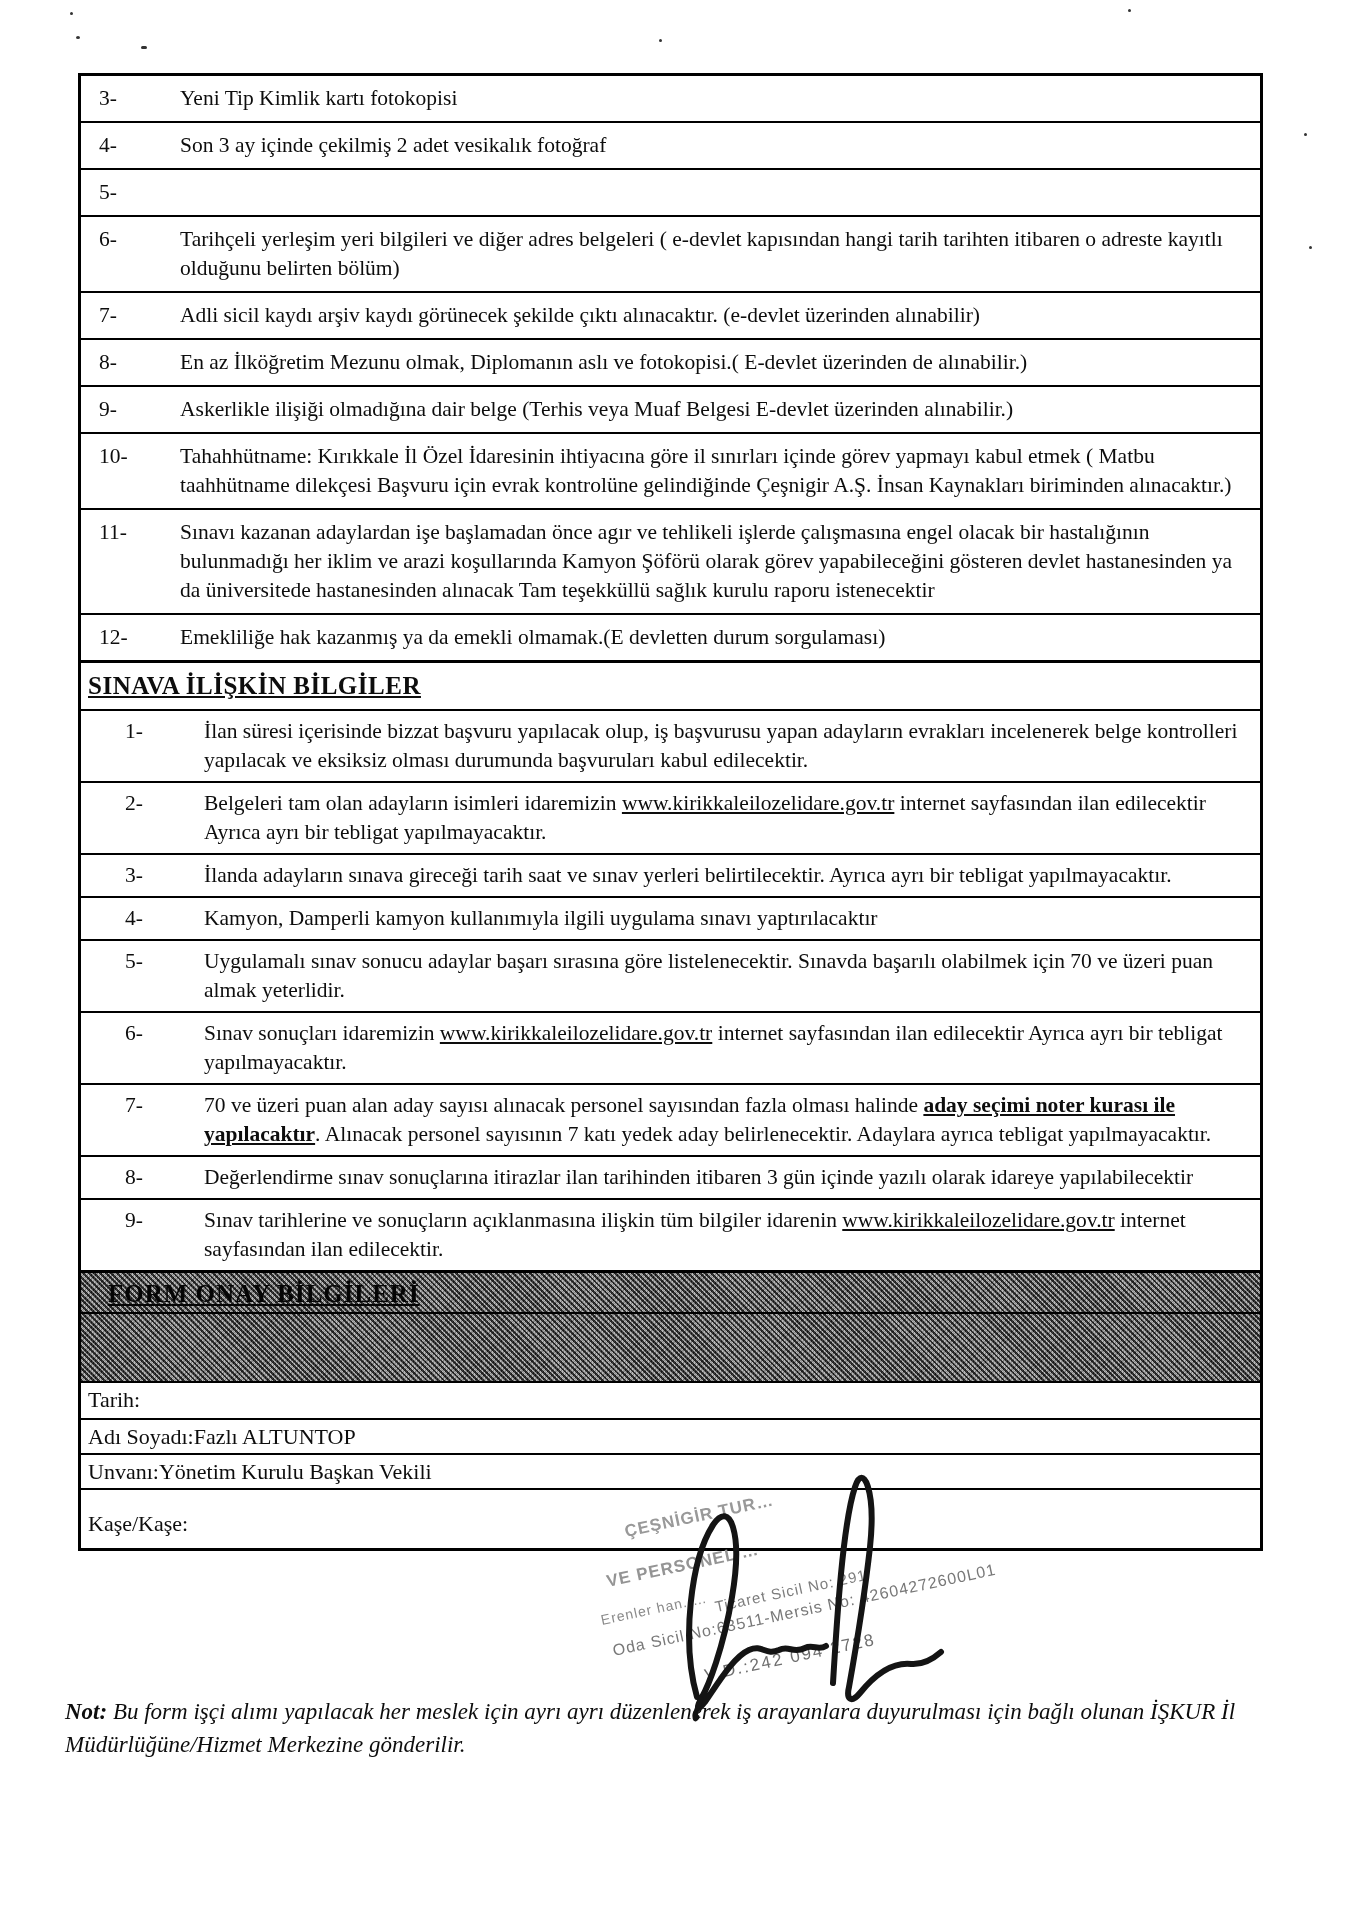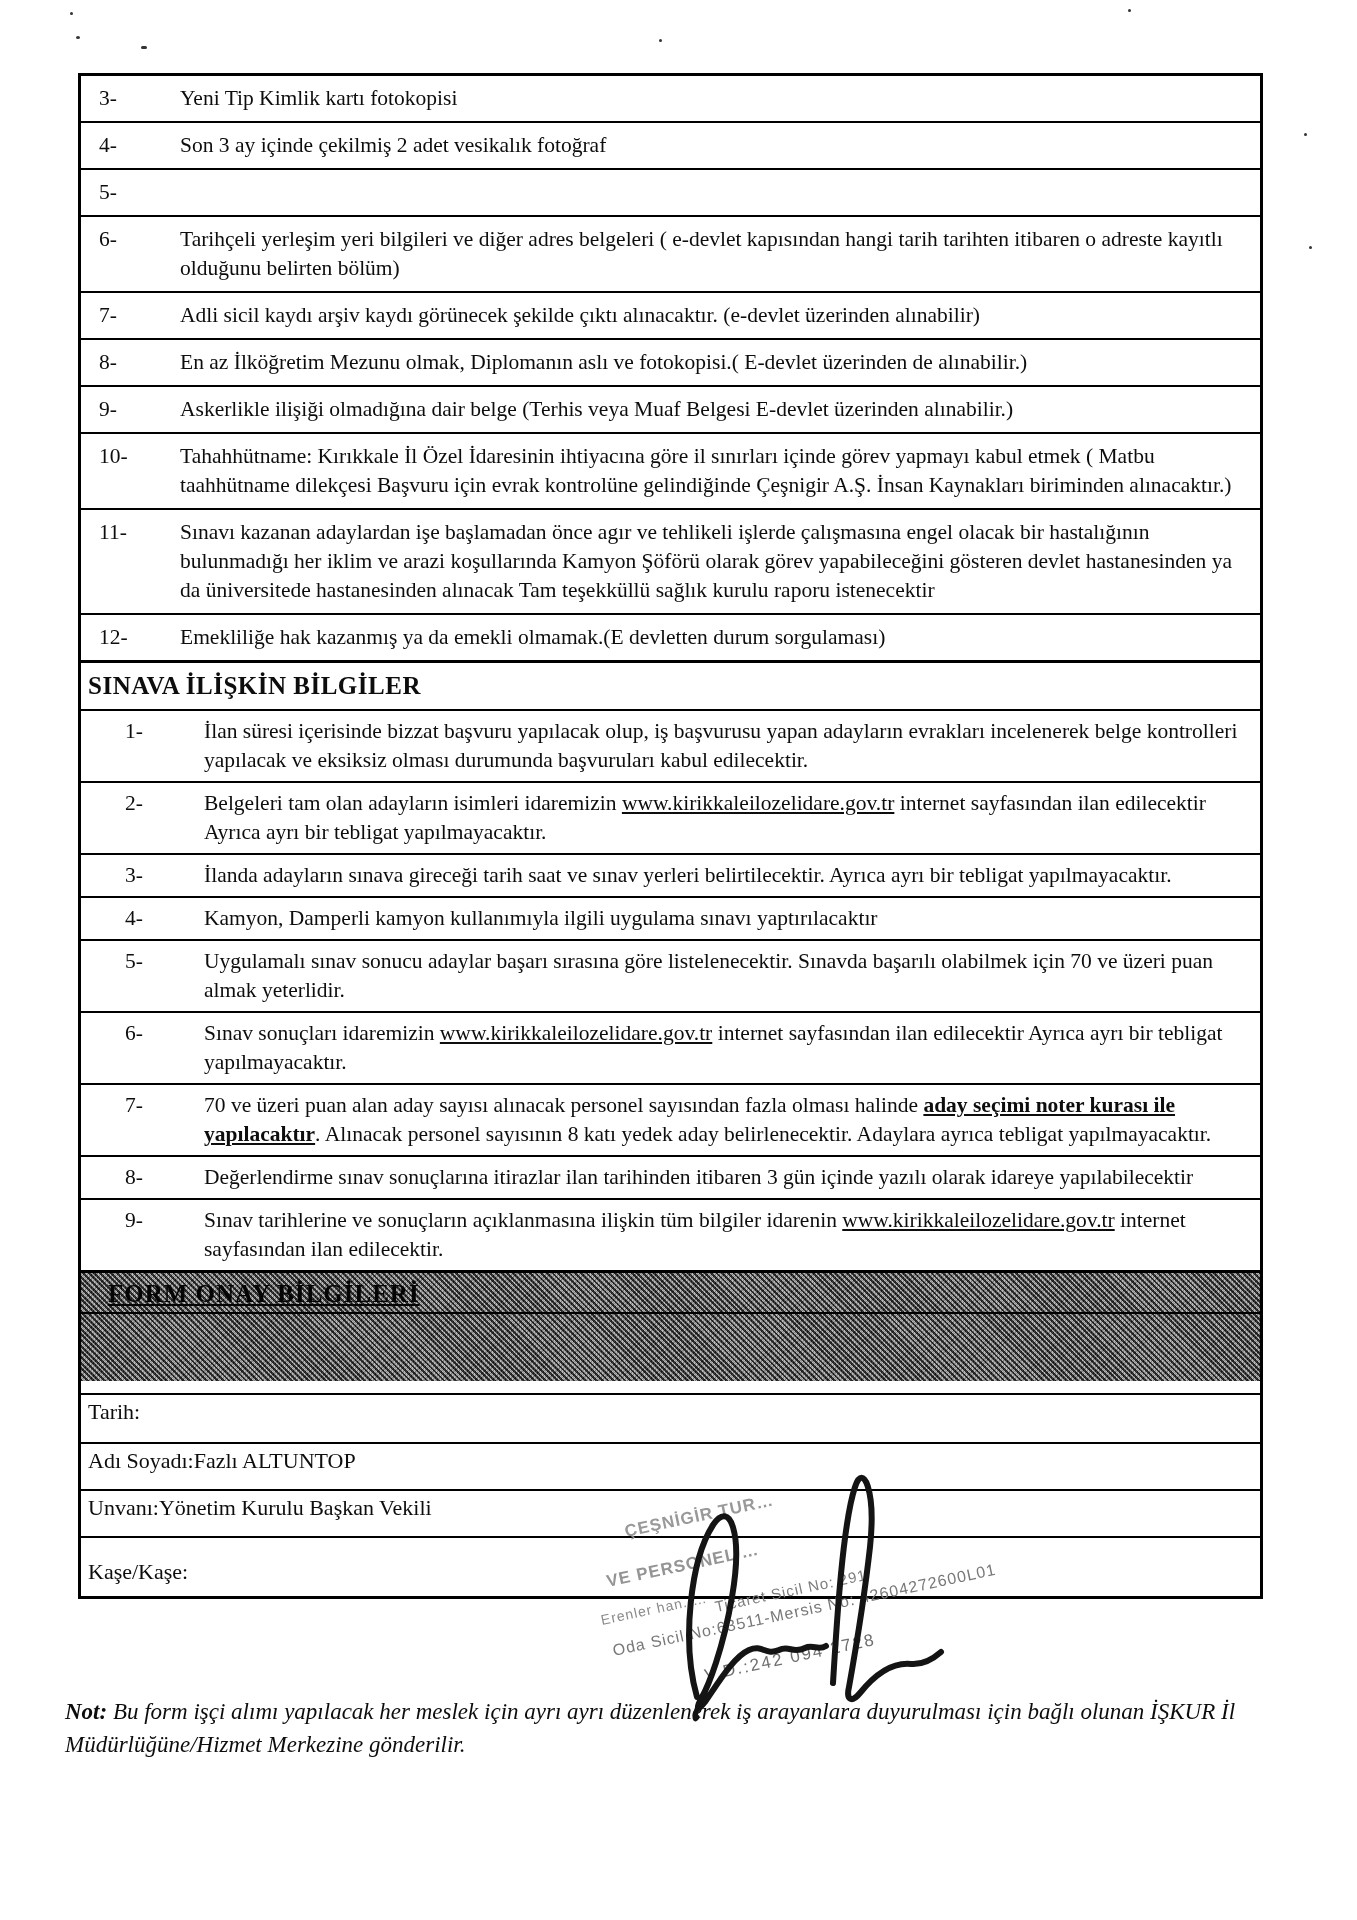--- a/index.html
+++ b/index.html
@@ -41,21 +41,21 @@
   .row .txt{flex:1 1 auto;margin-left:37px;}
   .seg-b{font-weight:700;}
   .seg-u{text-decoration:underline;}
   .section-heading{
     border-top:3px solid #000;
     padding:9px 10px 9px 7px;
     font-size:25px;
     font-weight:700;
     letter-spacing:.5px;
   }
-  .section-heading span{text-align:right;}
+  .section-heading span{text-decoration:underline;text-align:right;}
   .noise{
     background-color:#9a9a9a;
     background-image:
       repeating-linear-gradient(45deg, rgba(0,0,0,.62) 0 2px, rgba(255,255,255,.30) 2px 4px),
       repeating-linear-gradient(-45deg, rgba(0,0,0,.45) 0 1px, transparent 1px 3px),
       repeating-linear-gradient(90deg, rgba(20,20,20,.35) 0 1px, transparent 1px 2px);
   }
   .form-onay-title{
     border-top:3px solid #000;
     border-bottom:2.5px solid #000;
@@ -70,21 +70,20 @@
   .form-onay-title span{text-decoration:underline;margin-left:20px;}
   .noise-band{
     min-height:67px;
   }
   .field-row{
     border-top:2.5px solid #000;
     box-sizing:border-box;
     padding:3px 22px 2px 7px;
     font-size:22px;
     line-height:28px;
-    margin-top:12px;
   }
   .field-tarih{min-height:37px;}
   .field-adi{min-height:31px;}
   .field-unvani{min-height:35px;}
   .field-kase{min-height:60px;padding-top:20px;}
   .note{
     position:absolute;
     left:65px;top:1672px;
     width:1230px;
     font-style:italic;
@@ -206,21 +205,21 @@
         <div class="row">
           <span class="num">5-</span>
           <div class="txt"><span>Uygulamalı sınav sonucu adaylar başarı sırasına göre listelenecektir. Sınavda başarılı olabilmek için 70 ve üzeri puan almak yeterlidir.</span></div>
         </div>
         <div class="row">
           <span class="num">6-</span>
           <div class="txt"><span>Sınav sonuçları idaremizin </span><span class="seg-u">www.kirikkaleilozelidare.gov.tr</span><span> internet sayfasından ilan edilecektir Ayrıca ayrı bir tebligat yapılmayacaktır.</span></div>
         </div>
         <div class="row">
           <span class="num">7-</span>
-          <div class="txt"><span>70 ve üzeri puan alan aday sayısı alınacak personel sayısından fazla olması halinde </span><span class="seg-b seg-u">aday seçimi noter kurası ile yapılacaktır</span><span>. Alınacak personel sayısının 8 katı yedek aday belirlenecektir. Adaylara ayrıca tebligat yapılmayacaktır.</span></div>
+          <div class="txt"><span>70 ve üzeri puan alan aday sayısı alınacak personel sayısından fazla olması halinde </span><span class="seg-b seg-u">aday seçimi noter kurası ile yapılacaktır</span><span>. Alınacak personel sayısının 7 katı yedek aday belirlenecektir. Adaylara ayrıca tebligat yapılmayacaktır.</span></div>
         </div>
         <div class="row">
           <span class="num">8-</span>
           <div class="txt"><span>Değerlendirme sınav sonuçlarına itirazlar ilan tarihinden itibaren 3 gün içinde yazılı olarak idareye yapılabilecektir</span></div>
         </div>
         <div class="row">
           <span class="num">9-</span>
           <div class="txt"><span>Sınav tarihlerine ve sonuçların açıklanmasına ilişkin tüm bilgiler idarenin </span><span class="seg-u">www.kirikkaleilozelidare.gov.tr</span><span> internet sayfasından ilan edilecektir.</span></div>
         </div>
       </div>

